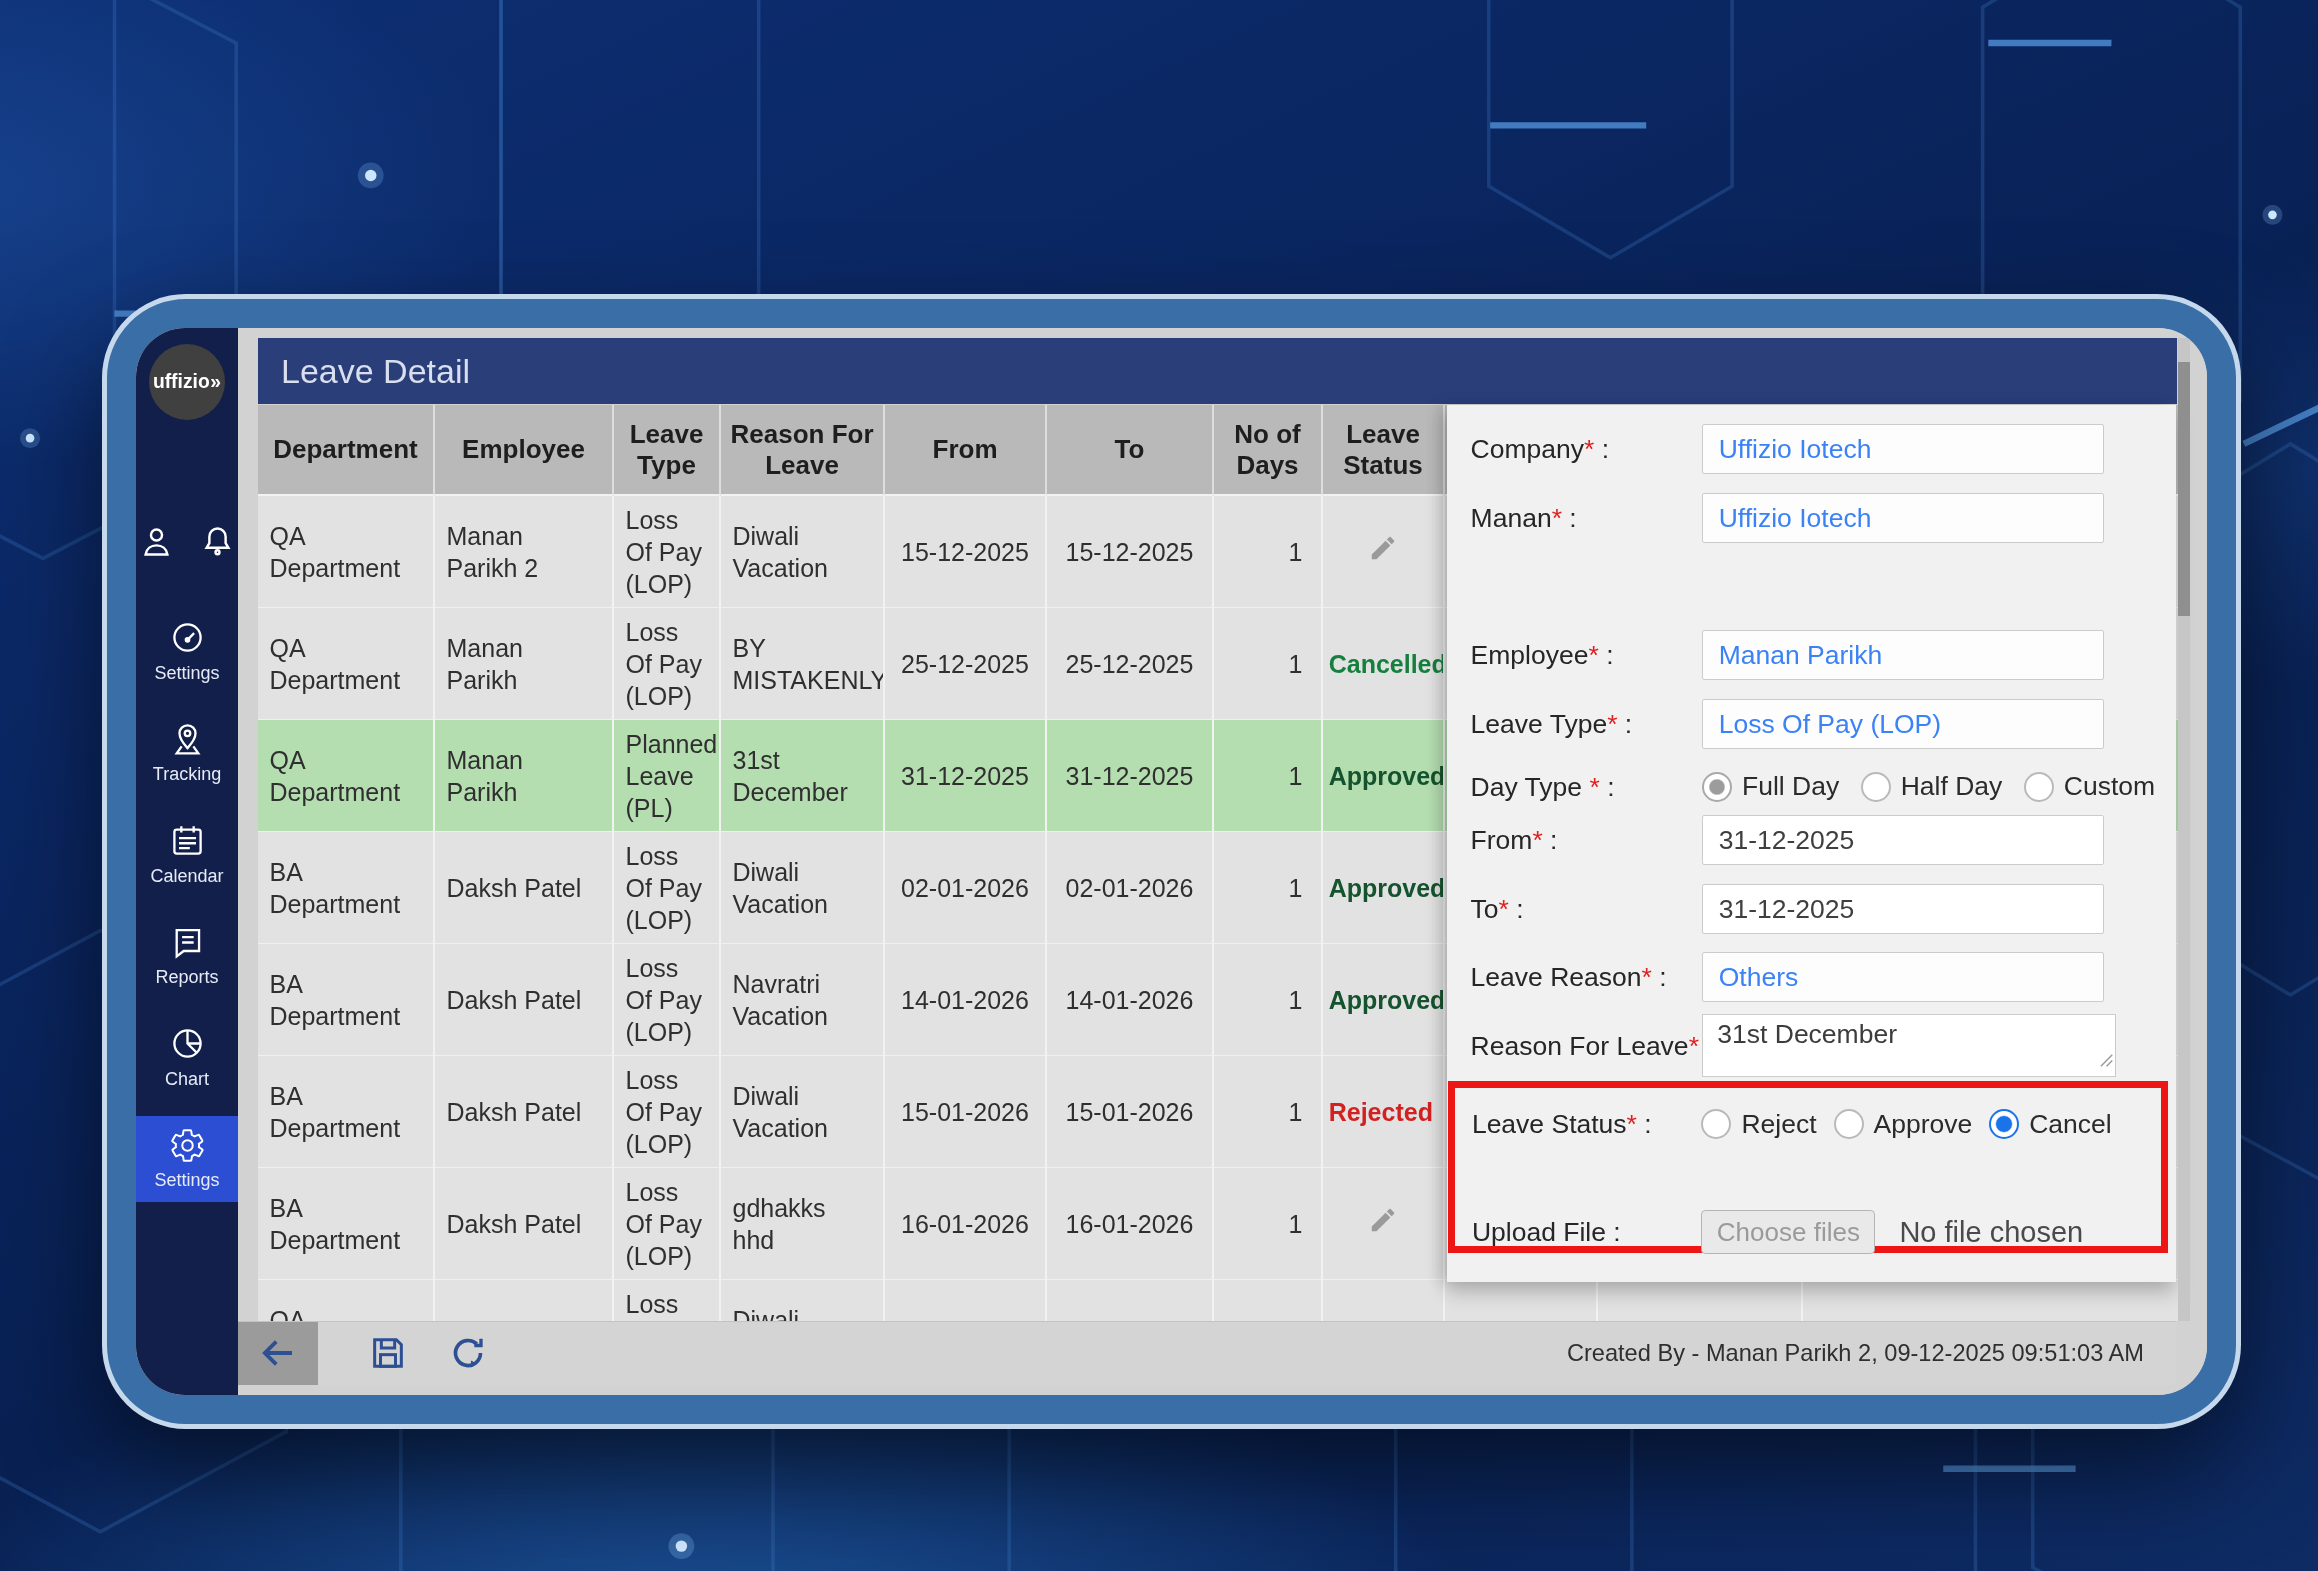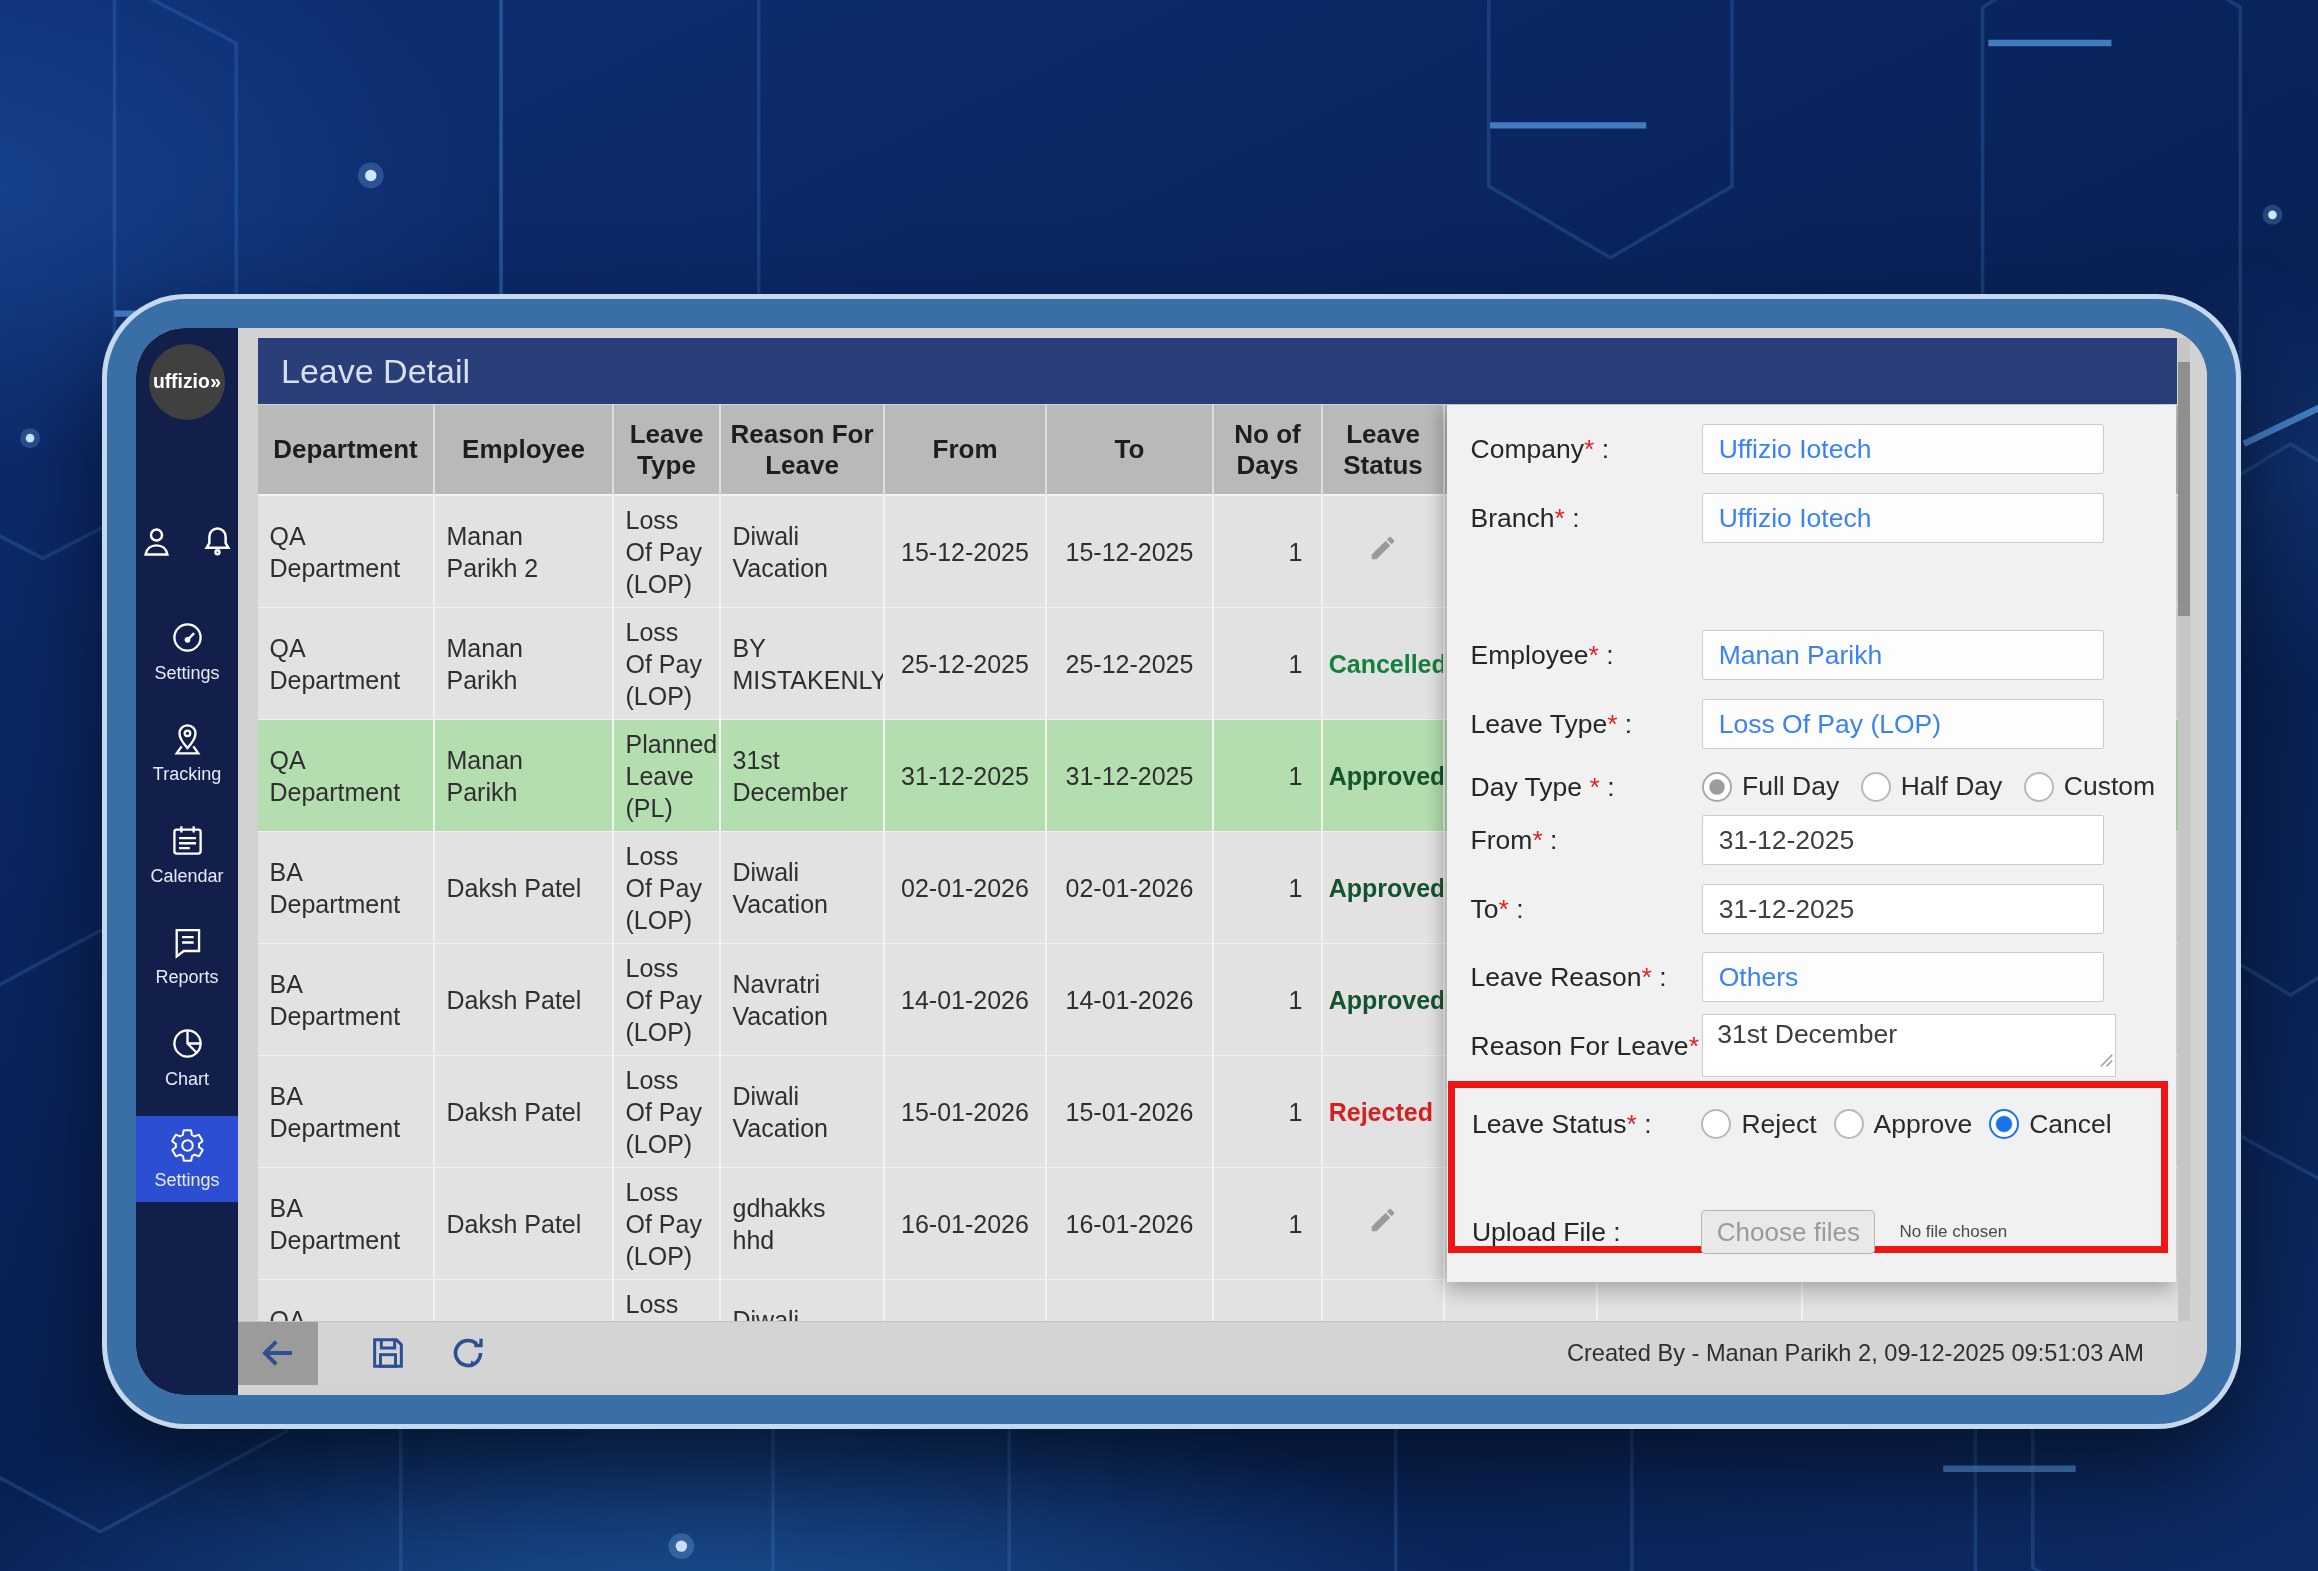--- a/index.html
+++ b/index.html
@@ -73,21 +73,21 @@
   .radio{width:30px;height:30px;border-radius:50%;box-sizing:border-box;border:2.1px solid #b9b9b9;background:#fff;flex:0 0 auto;}
   .radio.selgray{border-color:#a9a9a9;background:radial-gradient(circle,#9c9c9c 0 38%,#fff 46%);}
   .radio.selblue{border-color:#1a73e8;background:radial-gradient(circle,#1a73e8 0 40%,#fff 48%);}
   .hlbox{position:absolute;left:1.4px;top:676px;width:720px;height:172px;border:7.2px solid #ee1515;
     box-sizing:border-box;background:#f1f1f1;}
   .hlbox .flabel{left:16.5px;}
   .hlbox .fcontrol{left:246px;}
   .caret{display:inline-block;width:2.1px;height:31.5px;background:#2b2b2b;margin-left:2.1px;}
   .btn-choose{width:174px;height:44px;background:#e9e9e9;border:1.4px solid #b5b5b5;border-radius:4.3px;
     color:#9a9a9a;font-size:26px;display:flex;align-items:center;justify-content:center;box-sizing:border-box;cursor:pointer;}
-  .file-note{position:absolute;left:444px;top:50%;transform:translateY(-50%);font-size:17px;color:#4a4a4a;white-space:nowrap;}
+  .file-note{position:absolute;left:444px;top:50%;transform:translateY(-50%);font-size:29px;color:#4a4a4a;white-space:nowrap;}
 
   
   .vtrack{position:absolute;left:2042px;top:10px;width:12px;height:983px;background:#c6c6c6;}
   .vthumb{position:absolute;left:0;top:23.6px;width:12px;height:254px;background:#8f8f8f;}
 
   
   .toolbar{position:absolute;left:102px;right:31px;top:993px;height:63px;background:#d4d4d4;
     border-top:1.4px solid #c3c3c3;display:flex;align-items:center;}
   .tb-btn{width:80px;height:63px;display:flex;align-items:center;justify-content:center;cursor:pointer;}
   .tb-back{background:#9b9b9b;}
@@ -375,21 +375,21 @@
 
     <div class="panel">
 
       <div class="frow" style="top:19.3px">
         <span class="flabel"><span>Company</span><span class="req">*</span> :</span>
         <div class="fcontrol finput">
             <span>Uffizio Iotech</span>
           </div>
       </div>
       <div class="frow" style="top:88px">
-        <span class="flabel"><span>Branch</span><span class="req">*</span> :</span>
+        <span class="flabel"><span>Manan</span><span class="req">*</span> :</span>
         <div class="fcontrol finput">
             <span>Uffizio Iotech</span>
           </div>
       </div>
       <div class="frow" style="top:225px">
         <span class="flabel"><span>Employee</span><span class="req">*</span> :</span>
         <div class="fcontrol finput">
             <span>Manan Parikh</span>
           </div>
       </div>

